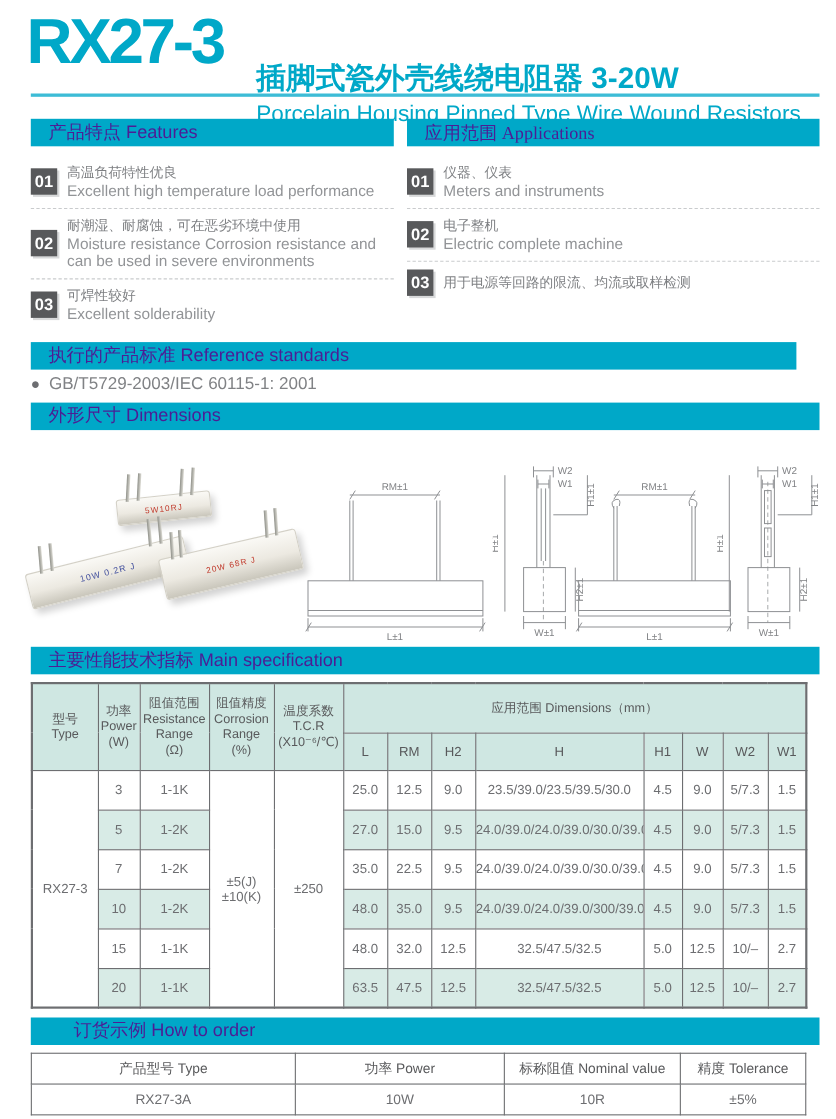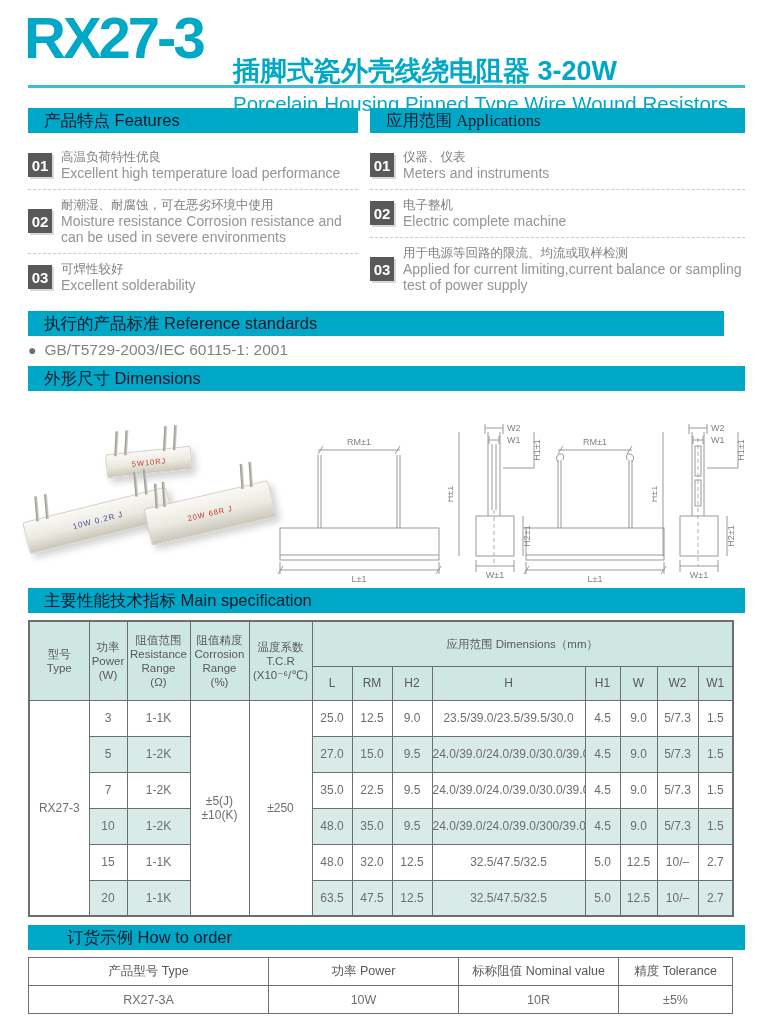--- a/index.html
+++ b/index.html
@@ -13,21 +13,21 @@
     position:absolute; left:24px; top:4px; font-size:58px; font-weight:bold;
     color:#00a8c8; letter-spacing:-3px;
   }
   .titles { position:absolute; left:233px; top:12px; }
   .title-zh { font-size:27px; font-weight:bold; color:#00a8c8; line-height:33px;margin-top:43px; }
   .title-en { font-size:20.5px; color:#00a8c8; line-height:27px; margin-top:2px; }
   .sep { position:absolute; left:28px; top:85px; width:717px; height:3px; background:#3dbcd6; }
 
   
   .secbar {
-    position:absolute; height:25px; background:#00a8c8; color:#0f172a;
+    position:absolute; height:25px; background:#00a8c8; color:#4c1d95;
     font-size:16.5px; line-height:25px; padding-left:16px;
   }
   #bar-features  { left:28px;  top:108px; width:330px; }
   #bar-apps      { left:370px; top:108px; width:375px;font-family:Liberation Serif, serif; }
   #bar-standards { left:28px;  top:311px; width:696px; }
   #bar-dims      { left:28px;  top:366px; width:717px; }
   #bar-spec      { left:28px;  top:588px; width:717px; }
   #bar-order     { left:28px;  top:925px; width:717px;padding-left:39px; }
 
   
@@ -149,21 +149,20 @@
       <div class="badge">02</div>
       <div>
         <div class="item-zh">电子整机</div>
         <div class="item-en">Electric complete machine</div>
       </div>
     </div>
     <div class="item">
       <div class="badge">03</div>
       <div>
         <div class="item-zh">用于电源等回路的限流、均流或取样检测</div>
-        <div class="item-en">Applied for current limiting,current balance or sampling test of power supply</div>
       </div>
     </div>
   </div>
 
   <div class="secbar" id="bar-standards">执行的产品标准 Reference standards</div>
   <div class="standards-line">
     <span class="bullet">●</span><span>GB/T5729-2003/IEC 60115-1: 2001</span>
   </div>
 
   <div class="secbar" id="bar-dims">外形尺寸 Dimensions</div>

